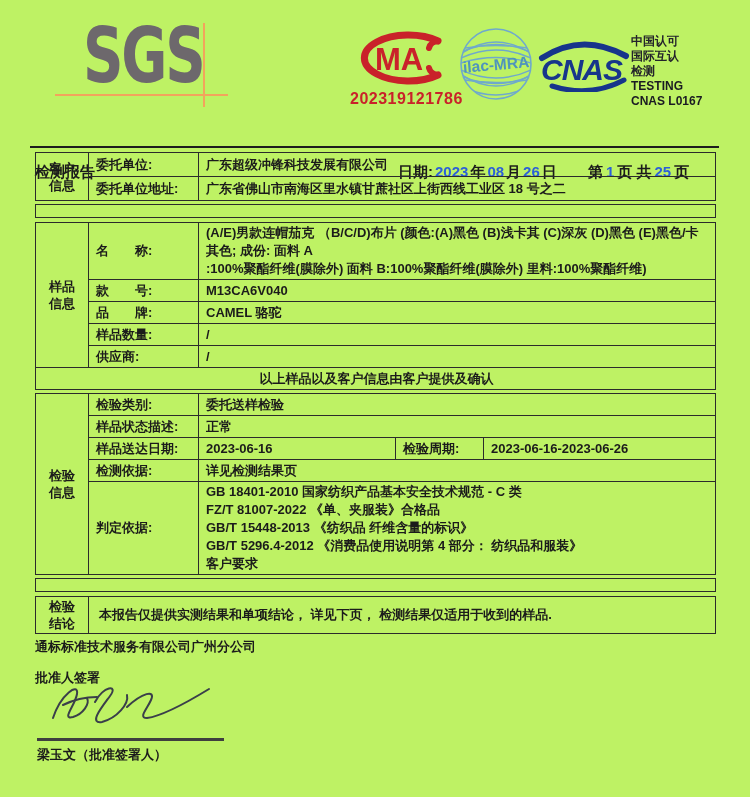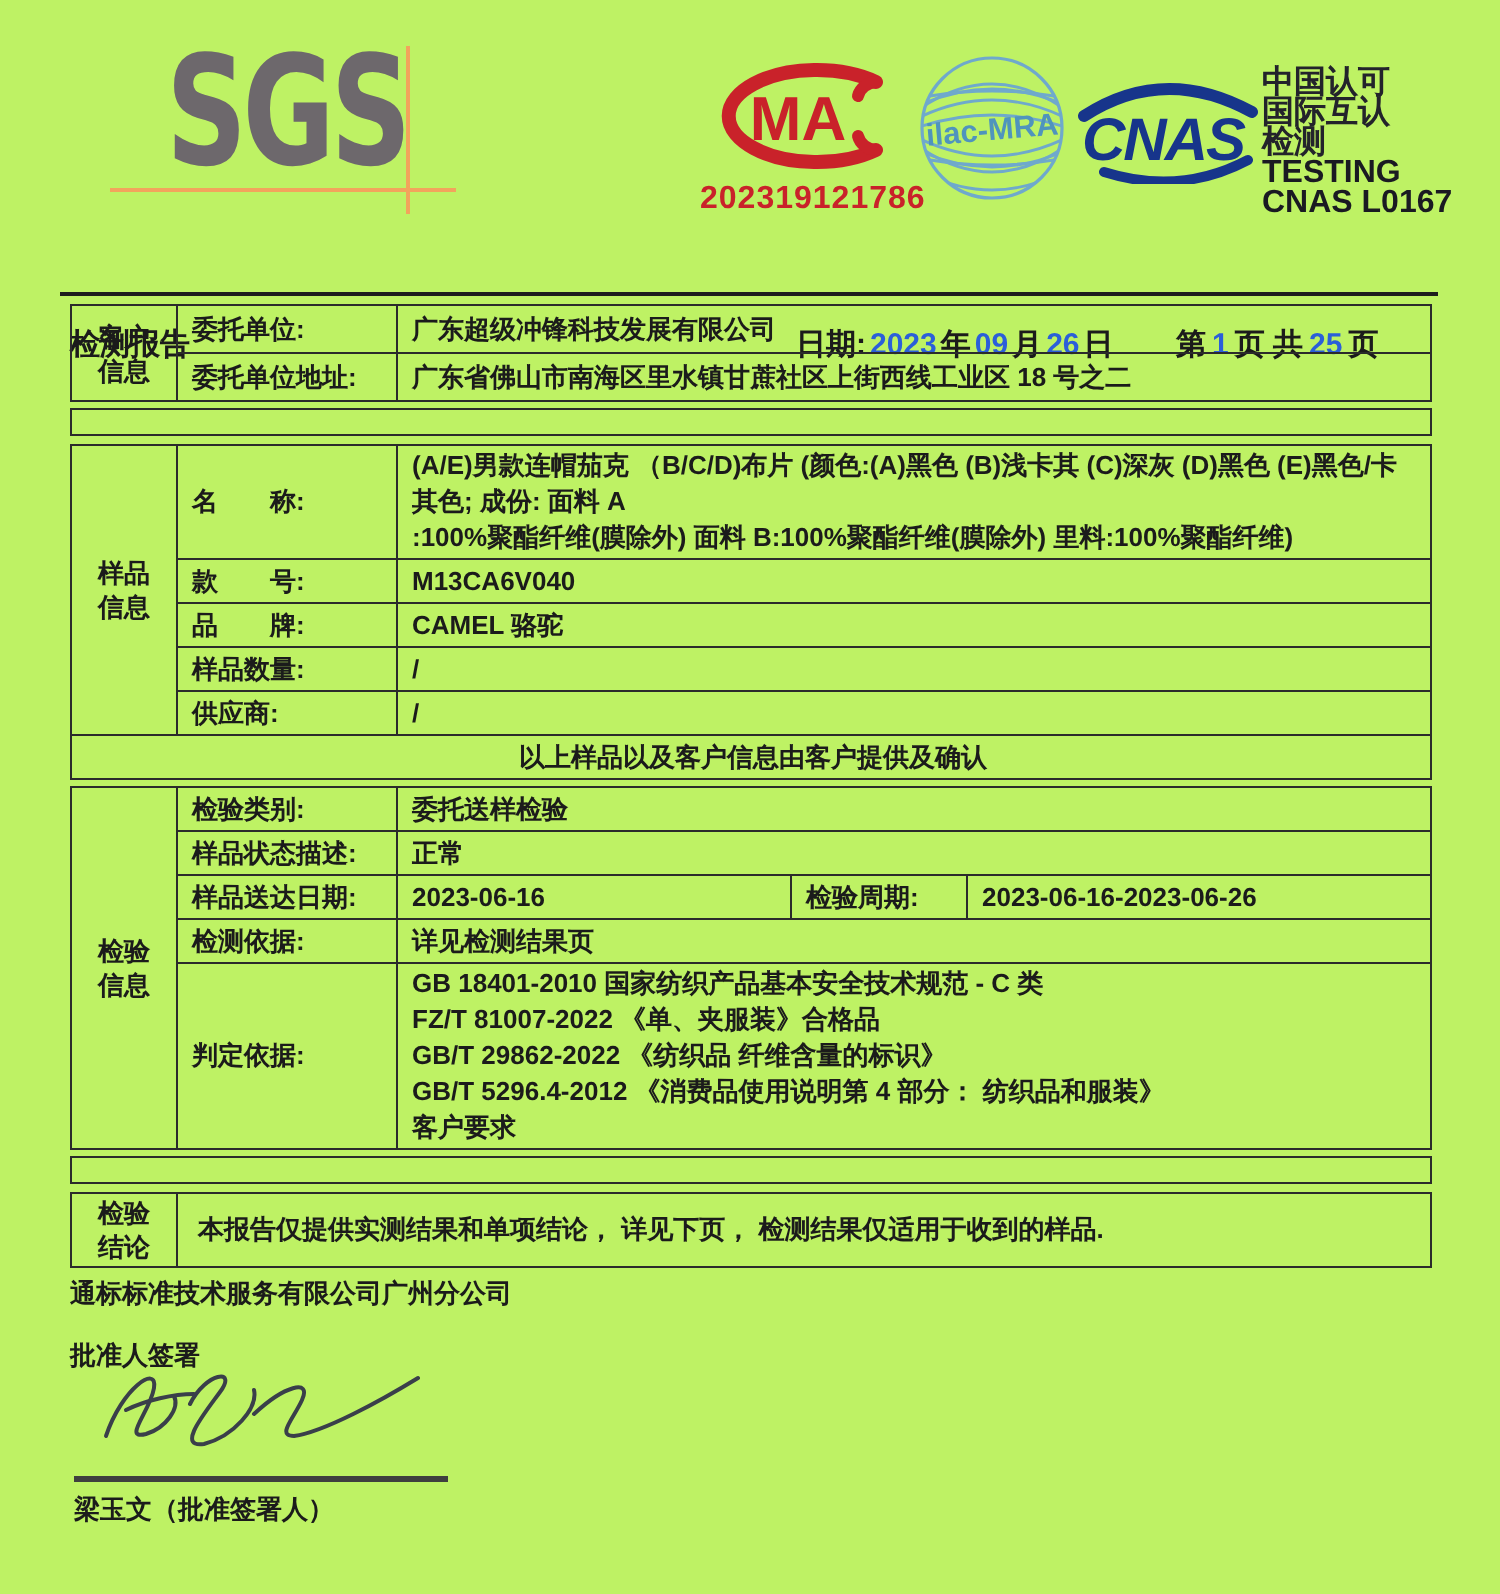--- a/index.html
+++ b/index.html
@@ -15,21 +15,21 @@
               letter-spacing: -3px; transform: scaleX(0.74); transform-origin: left top; }
   .sgs-hline { position: absolute; left: 0; top: 74px; width: 173px; height: 2px; background: var(--sgs-orange); }
   .sgs-vline { position: absolute; left: 148px; top: 3px; width: 2px; height: 84px; background: var(--sgs-orange); }
 
   .cma { position: absolute; left: 350px; top: 28px; width: 104px; text-align: center; }
   .cma-num { font-size: 16px; font-weight: bold; color: var(--accent-red); letter-spacing: 0.5px; margin-top: -2px; }
 
   .ilac { position: absolute; left: 457px; top: 25px; }
   .cnas { position: absolute; left: 538px; top: 40px; }
 
-  .accred { position: absolute; left: 631px; top: 34px; font-size: 16px; font-weight: bold;
+  .accred { position: absolute; left: 631px; top: 34px; font-size: 12px; font-weight: bold;
             line-height: 15px; color: #23232b; }
   .accred .en { color: #1a1a22; }
 
   
   .titlebar { position: absolute; top: 119px; left: 30px; width: 689px; height: 29px;
               border-bottom: 2.5px solid #1d1d1d; font-weight: bold; font-size: 15px; }
   .titlebar > div { position: absolute; top: 4px; white-space: nowrap; margin-top: 40px; }
   .t-title { left: 5px; }
   .t-no { left: 170px; letter-spacing: 1.5px; }
   .t-date { left: 368px; }
@@ -116,21 +116,21 @@
       <div>中国认可</div>
       <div>国际互认</div>
       <div>检测</div>
       <div class="en">TESTING</div>
       <div class="en">CNAS L0167</div>
     </div>
   </div>
 
   <div class="titlebar">
     <div class="t-title">检测报告</div>
-    <div class="t-date"><span>日期:</span><span class="blue-num">2023</span><span>年</span><span class="blue-num">09</span><span>月</span><span class="blue-num">26</span><span>日</span></div>
+    <div class="t-date"><span>日期:</span><span class="blue-num">2023</span><span>年</span><span class="blue-num">08</span><span>月</span><span class="blue-num">26</span><span>日</span></div>
     <div class="t-page"><span>第</span><span class="blue-num">1</span><span>页 共</span><span class="blue-num">25</span><span>页</span></div>
   </div>
 
   <div class="doc">
 
     <table>
       <colgroup>
           <col style="width:53px">
           <col style="width:110px">
           <col>
@@ -219,21 +219,21 @@
       </tr>
       <tr>
         <td class="lbl" style="height:22px">检测依据:</td>
         <td colspan="3">详见检测结果页</td>
       </tr>
       <tr>
         <td class="lbl" style="height:92px">判定依据:</td>
         <td colspan="3" class="mline">
           <div>GB 18401-2010 国家纺织产品基本安全技术规范 - C 类</div>
           <div>FZ/T 81007-2022 《单、夹服装》合格品</div>
-          <div>GB/T 29862-2022 《纺织品 纤维含量的标识》</div>
+          <div>GB/T 15448-2013 《纺织品 纤维含量的标识》</div>
           <div>GB/T 5296.4-2012 《消费品使用说明第 4 部分： 纺织品和服装》</div>
           <div>客户要求</div>
         </td>
       </tr>
     </tbody>
       </table>
 
     <div class="gap-row"></div>
 
     <table>

